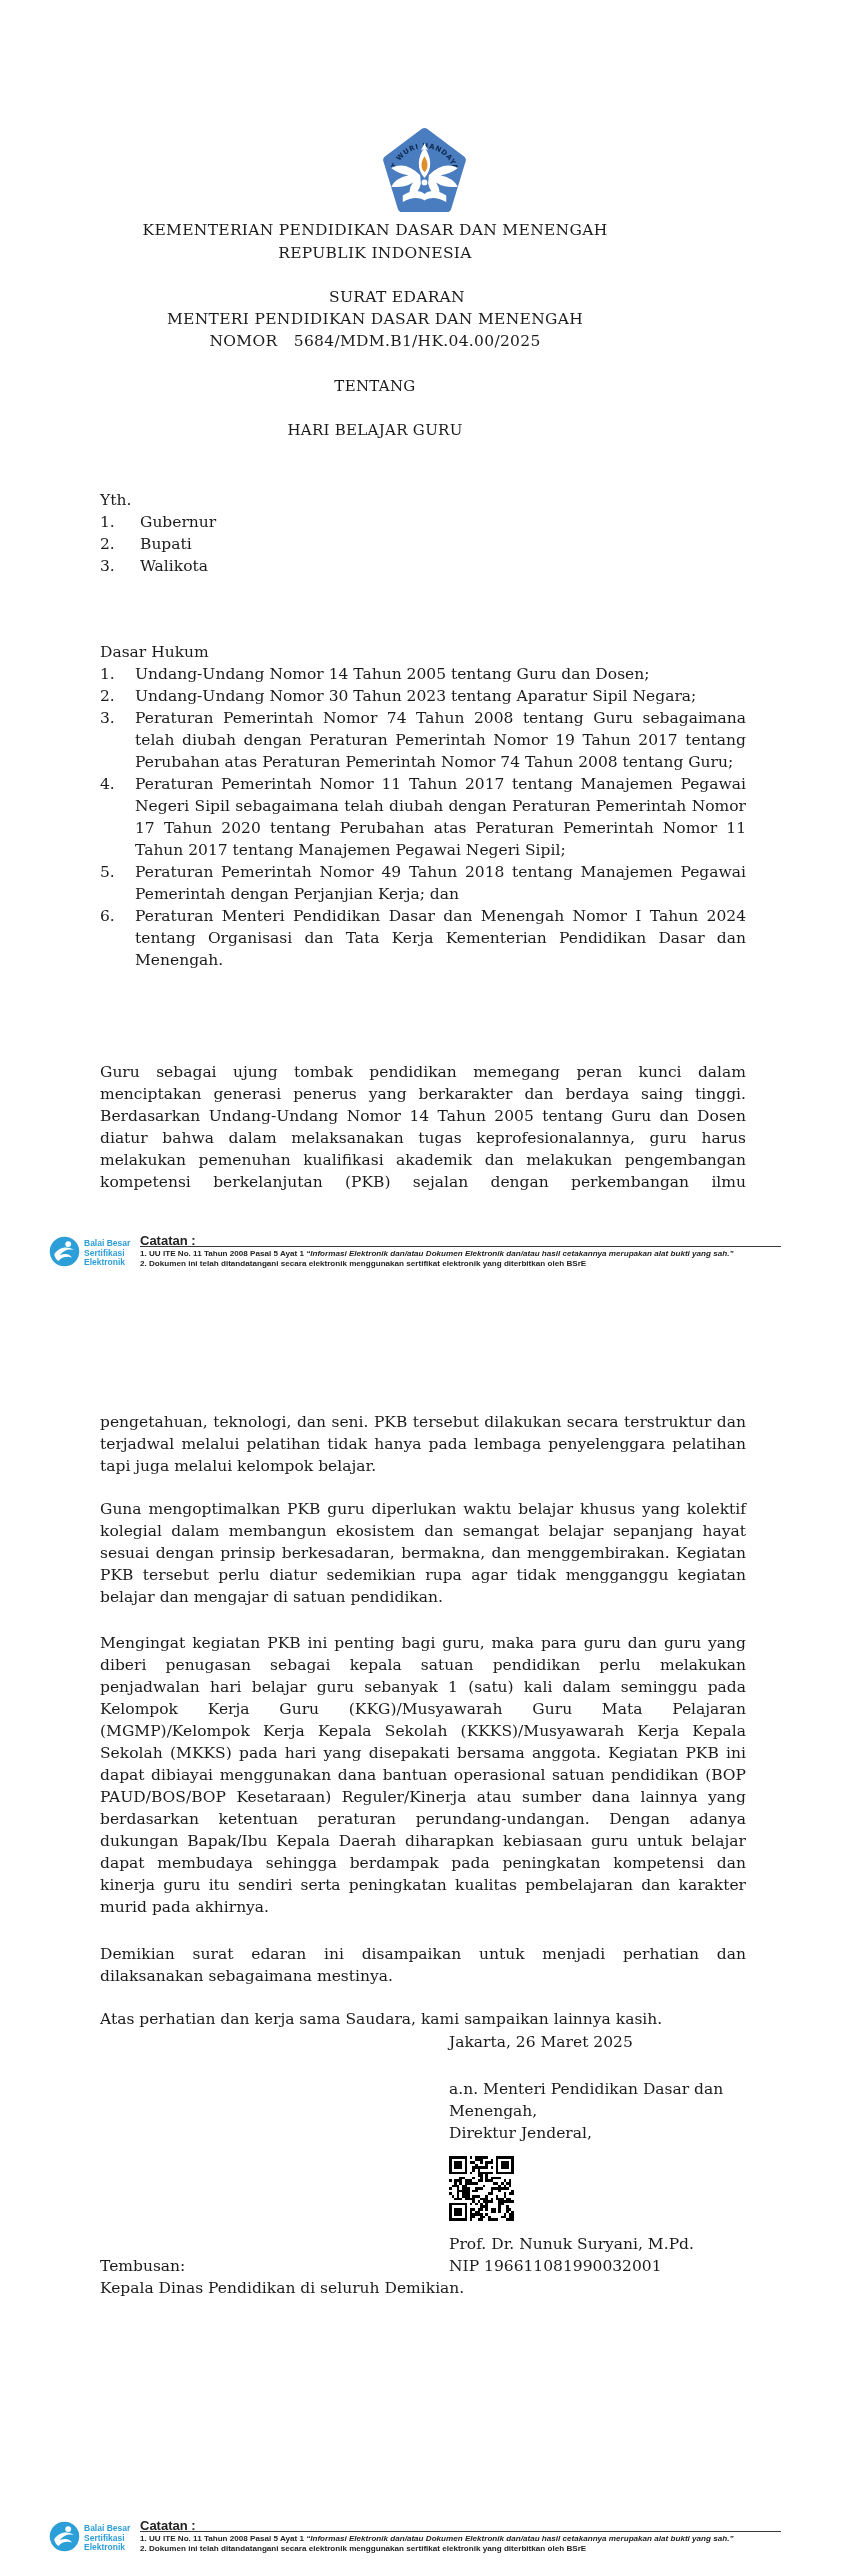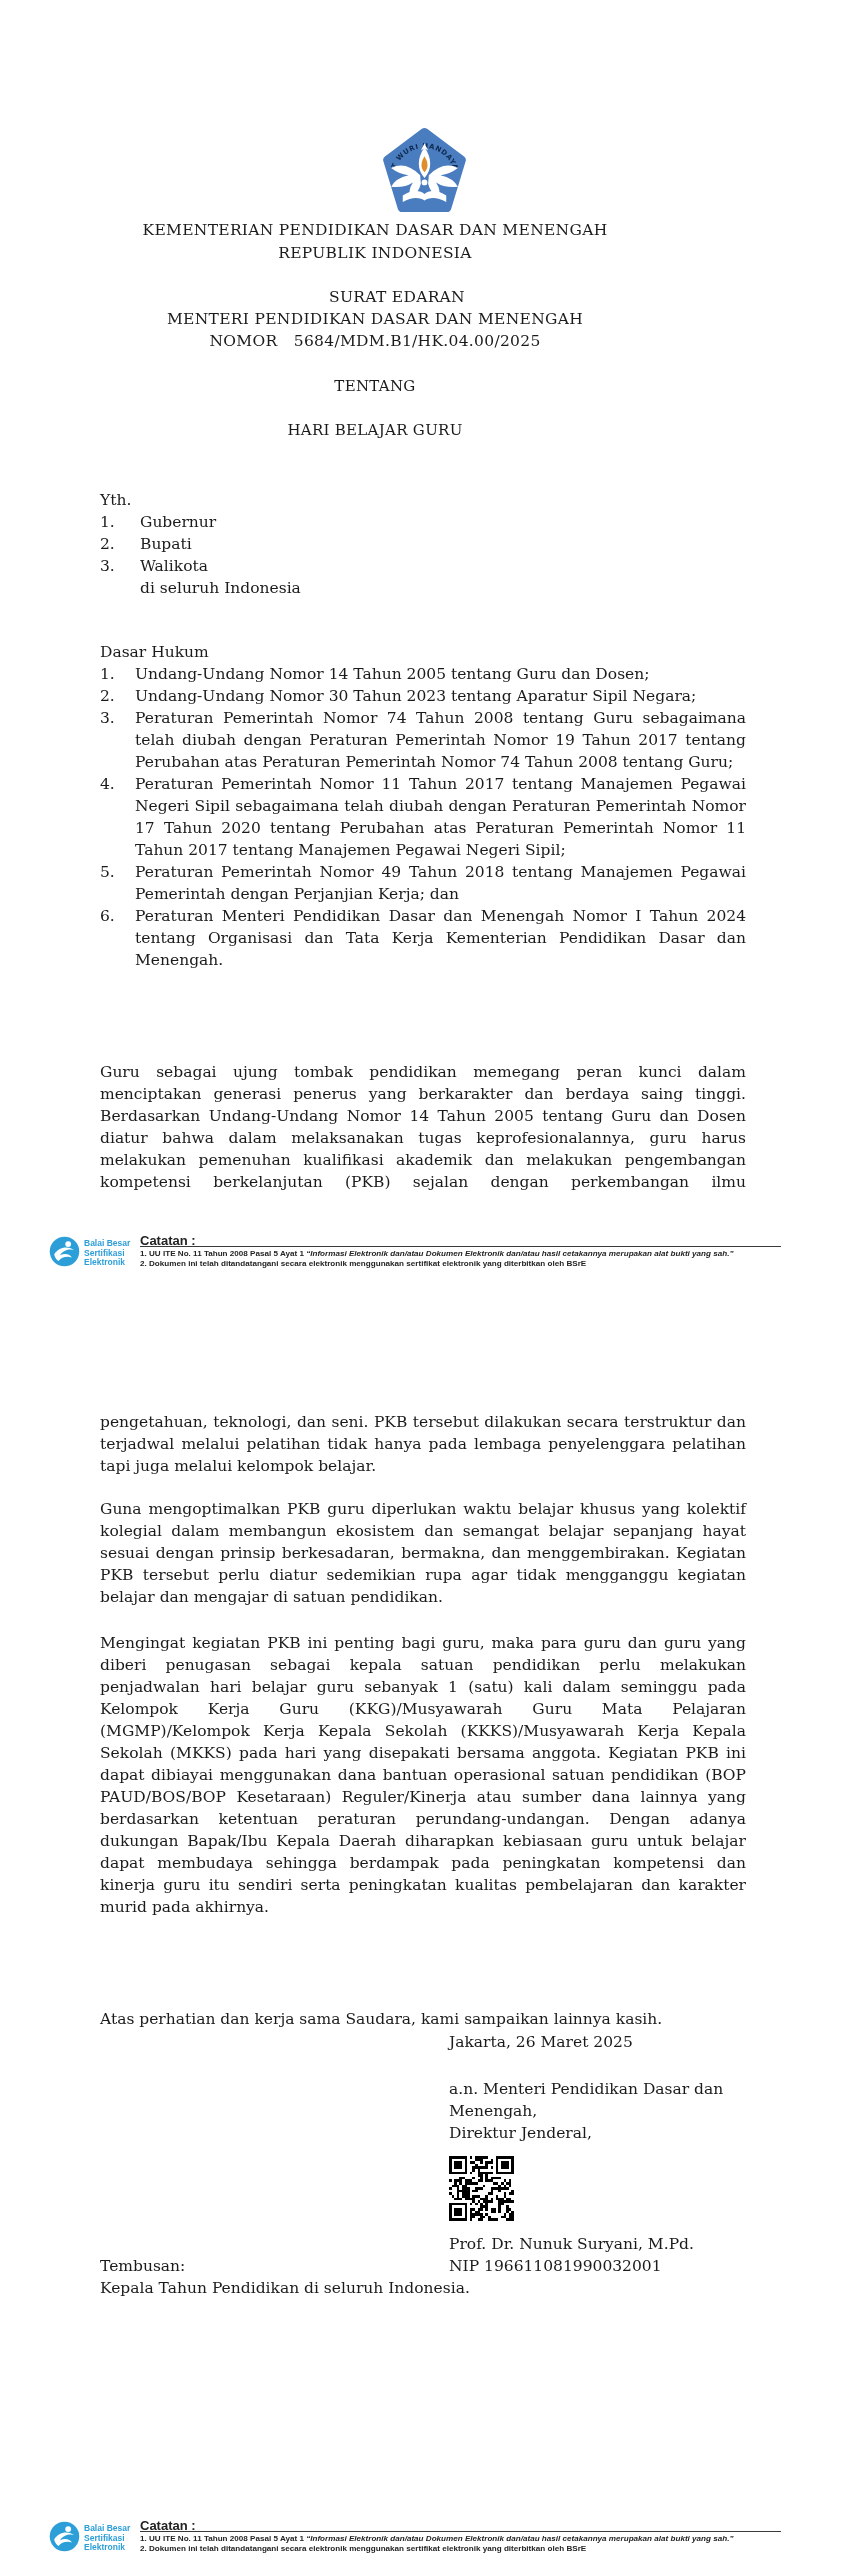--- a/index.html
+++ b/index.html
@@ -87,21 +87,20 @@
       <span>Gubernur</span>
     </div>
     <div class="rec-row">
       <span class="num">2.</span>
       <span>Bupati</span>
     </div>
     <div class="rec-row">
       <span class="num">3.</span>
       <span>Walikota</span>
     </div>
-    <div class="indent">di seluruh Indonesia</div>
   </div>
 
   <div class="abs body-col" style="top:641px;">
     <div>Dasar Hukum</div>
     <div class="list-row">
       <span class="num">1.</span>
       <span class="txt">Undang-Undang Nomor 14 Tahun 2005 tentang Guru dan Dosen;</span>
     </div>
     <div class="list-row">
       <span class="num">2.</span>
@@ -147,20 +146,21 @@
       <div><span>2.</span> <span>Dokumen ini telah ditandatangani secara elektronik menggunakan sertifikat elektronik yang diterbitkan oleh BSrE</span></div>
     </div>
   </div>
 
   <div class="abs body-col just" style="top:1411px;">pengetahuan, teknologi, dan seni.  PKB tersebut dilakukan secara terstruktur dan terjadwal melalui pelatihan tidak hanya pada lembaga penyelenggara pelatihan tapi juga melalui kelompok belajar.</div>
 
   <div class="abs body-col just" style="top:1498px;">Guna mengoptimalkan PKB guru diperlukan waktu belajar khusus yang kolektif kolegial dalam membangun ekosistem dan semangat belajar sepanjang hayat sesuai dengan prinsip berkesadaran, bermakna, dan menggembirakan. Kegiatan PKB tersebut perlu diatur sedemikian rupa agar tidak mengganggu kegiatan belajar dan mengajar di satuan pendidikan.</div>
 
   <div class="abs body-col just" style="top:1632px;">Mengingat kegiatan PKB ini penting bagi guru, maka para guru dan guru yang diberi penugasan sebagai kepala satuan pendidikan perlu melakukan penjadwalan hari belajar guru sebanyak 1 (satu) kali dalam seminggu pada Kelompok Kerja Guru (KKG)/Musyawarah Guru Mata Pelajaran (MGMP)/Kelompok Kerja Kepala Sekolah (KKKS)/Musyawarah Kerja Kepala Sekolah (MKKS) pada hari yang disepakati bersama anggota.  Kegiatan PKB ini dapat dibiayai menggunakan dana bantuan operasional satuan pendidikan (BOP PAUD/BOS/BOP Kesetaraan) Reguler/Kinerja  atau sumber dana lainnya yang berdasarkan ketentuan peraturan perundang-undangan. Dengan  adanya dukungan Bapak/Ibu Kepala Daerah diharapkan kebiasaan guru untuk belajar dapat membudaya sehingga berdampak pada peningkatan kompetensi dan kinerja guru itu sendiri serta peningkatan kualitas pembelajaran dan karakter murid pada akhirnya.</div>
 
+  <div class="abs body-col just" style="top:1943px;">Demikian surat edaran ini disampaikan untuk menjadi perhatian dan dilaksanakan sebagaimana mestinya.</div>
 
   <div class="abs body-col" style="top:2008px;">Atas perhatian dan kerja sama Saudara, kami sampaikan lainnya kasih.</div>
 
   <div class="abs sig-col" style="top:2031px;">Jakarta, 26 Maret 2025</div>
 
   <div class="abs sig-col" style="top:2078px;">
     <div>a.n. Menteri Pendidikan Dasar dan</div>
     <div>Menengah,</div>
     <div>Direktur Jenderal,</div>
   </div>
@@ -394,21 +394,21 @@
     </svg>
   </div>
 
   <div class="abs sig-col" style="top:2233px;">
     <div>Prof. Dr. Nunuk Suryani, M.Pd.</div>
     <div>NIP 196611081990032001</div>
   </div>
 
   <div class="abs body-col" style="top:2255px;">
     <div>Tembusan:</div>
-    <div>Kepala Tahun Pendidikan di seluruh Indonesia.</div>
+    <div>Kepala Dinas Pendidikan di seluruh Demikian.</div>
   </div>
 
   <div class="abs pfooter" style="top:2515px;">
     <div class="bsre-icon">
       <svg viewBox="0 0 42 42" width="31" height="31">
         <circle cx="21" cy="21" r="20" fill="#2d9fd8"></circle>
         <circle cx="26" cy="11" r="4" fill="#ffffff"></circle>
         <path d="M7,25 C13,15 25,13 34,19 C28,17 19,19 15,26 C21,23 28,24 31,29 C24,27 16,29 13,34 C10,32 8,29 7,25 Z" fill="#ffffff"></path>
       </svg>
     </div>

